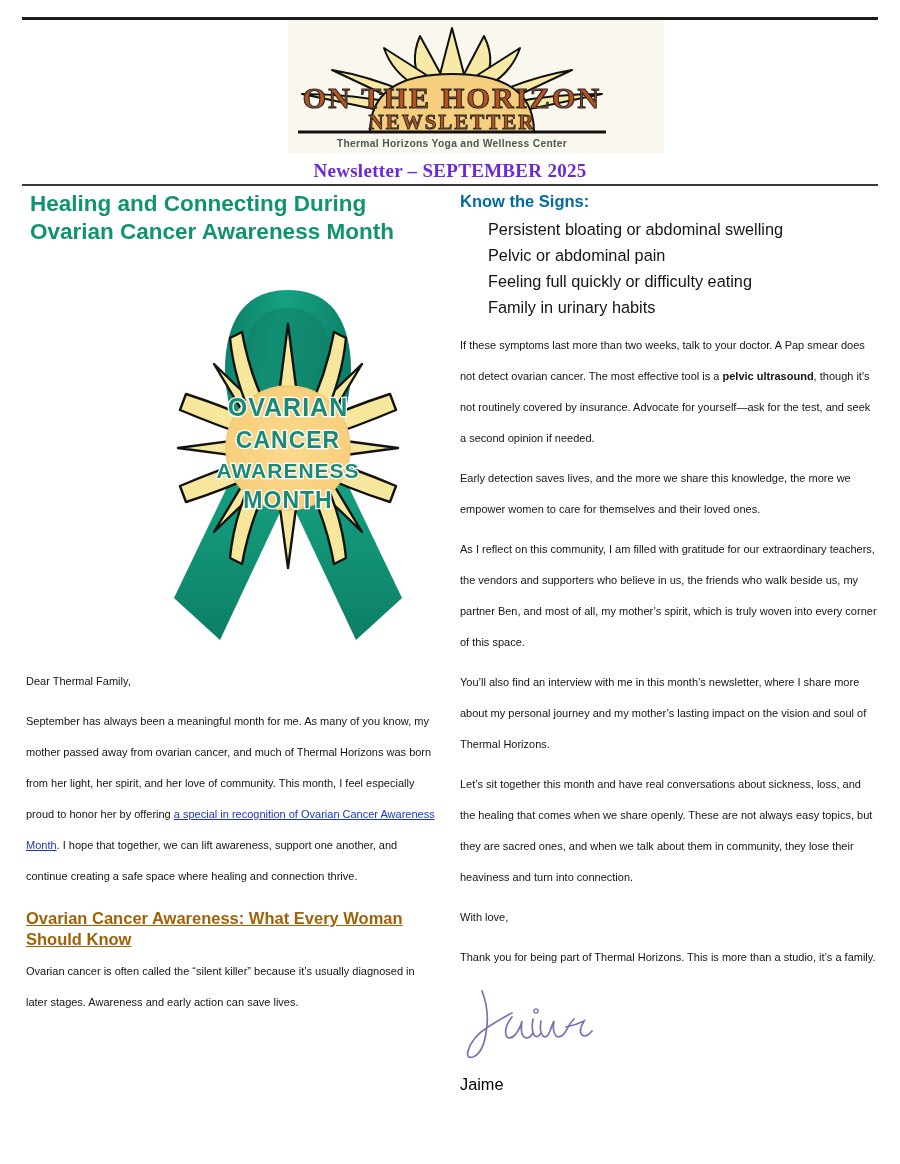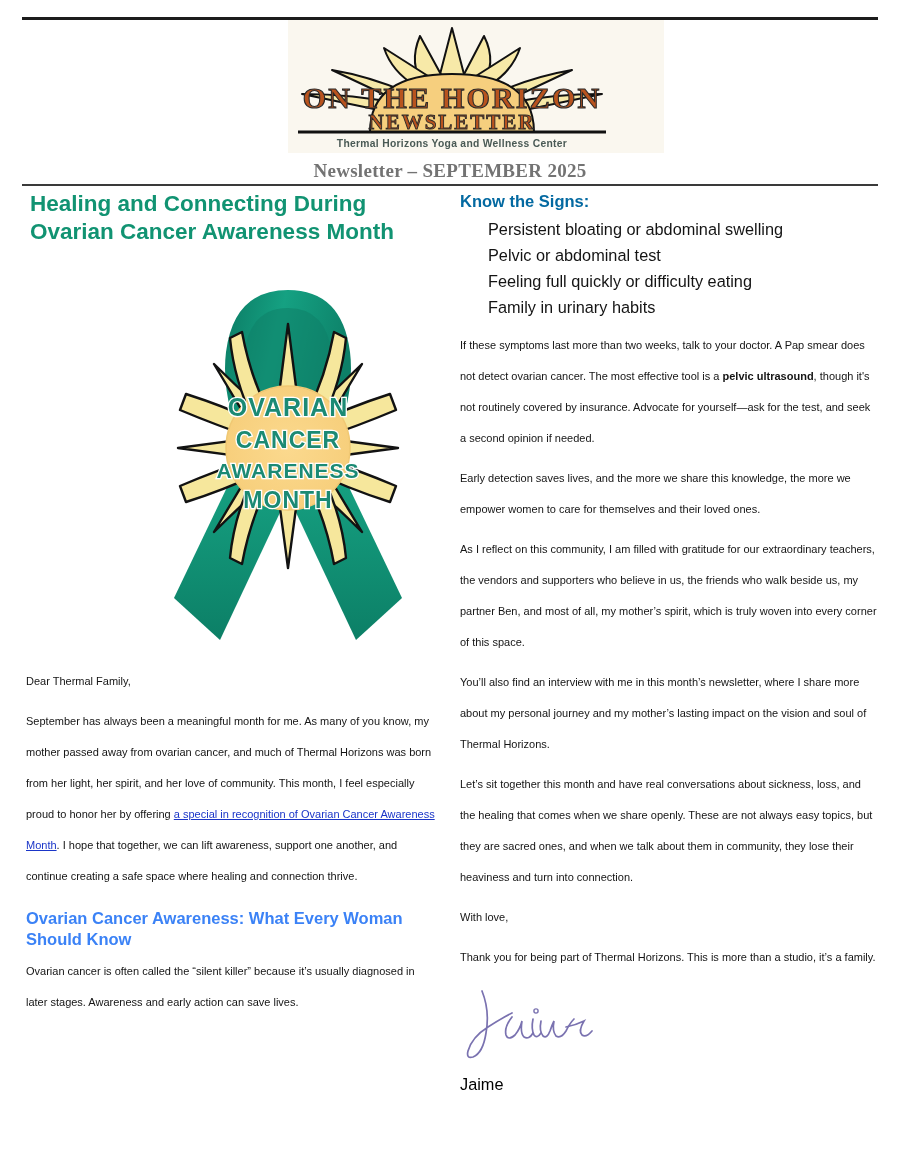--- a/index.html
+++ b/index.html
@@ -47,21 +47,21 @@
   .issue-line {
     position: absolute;
     left: 0;
     right: 0;
     top: 160px;
     text-align: center;
     font-family: "Liberation Serif", serif;
     font-weight: bold;
     font-size: 19px;
     letter-spacing: .3px;
-    color: #737373;
+    color: #6d28d9;
   }
 
   .header-rule {
     position: absolute;
     left: 22px;
     right: 22px;
     top: 184px;
     height: 2px;
     background: #3a3a3a;
   }
@@ -92,21 +92,22 @@
     font-size: 22.5px;
     line-height: 28px;
     font-weight: bold;
     color: #119372;
   }
   h2.sub-head {
     margin: 16px 0 6px 0;
     font-size: 16.5px;
     line-height: 21px;
     font-weight: bold;
-    color: #3b82f6;
+    color: #a16207;
+    text-decoration: underline;
   }
   p.body {
     margin: 0 0 9px 0;
     font-size: 11px;
     line-height: 31px;
     color: #141414;
   }
   p.body.tight { margin-bottom: 10px; }
   a.inline-link {
     color: #1a35c8;
@@ -258,21 +259,21 @@
 
       <p class="body">Ovarian cancer is often called the “silent killer” because it’s usually diagnosed in later stages. Awareness and early action can save lives.</p>
     </div>
 
     <div class="col-right">
 
       <p class="signs-title">Know the Signs:</p>
 
       <ul class="signs">
         <li>Persistent bloating or abdominal swelling</li>
-        <li>Pelvic or abdominal test</li>
+        <li>Pelvic or abdominal pain</li>
         <li>Feeling full quickly or difficulty eating</li>
         <li>Family in urinary habits</li>
       </ul>
 
       <p class="body"><span>If these symptoms last more than two weeks, talk to your doctor. A Pap smear does not detect ovarian cancer. The most effective tool is a </span><b>pelvic ultrasound</b><span>, though it's not routinely covered by insurance. Advocate for yourself—ask for the test, and seek a second opinion if needed.</span></p>
 
       <p class="body">Early detection saves lives, and the more we share this knowledge, the more we empower women to care for themselves and their loved ones.</p>
 
       <p class="body">As I reflect on this community, I am filled with gratitude for our extraordinary teachers, the vendors and supporters who believe in us, the friends who walk beside us, my partner Ben, and most of all, my mother’s spirit, which is truly woven into every corner of this space.</p>
 

